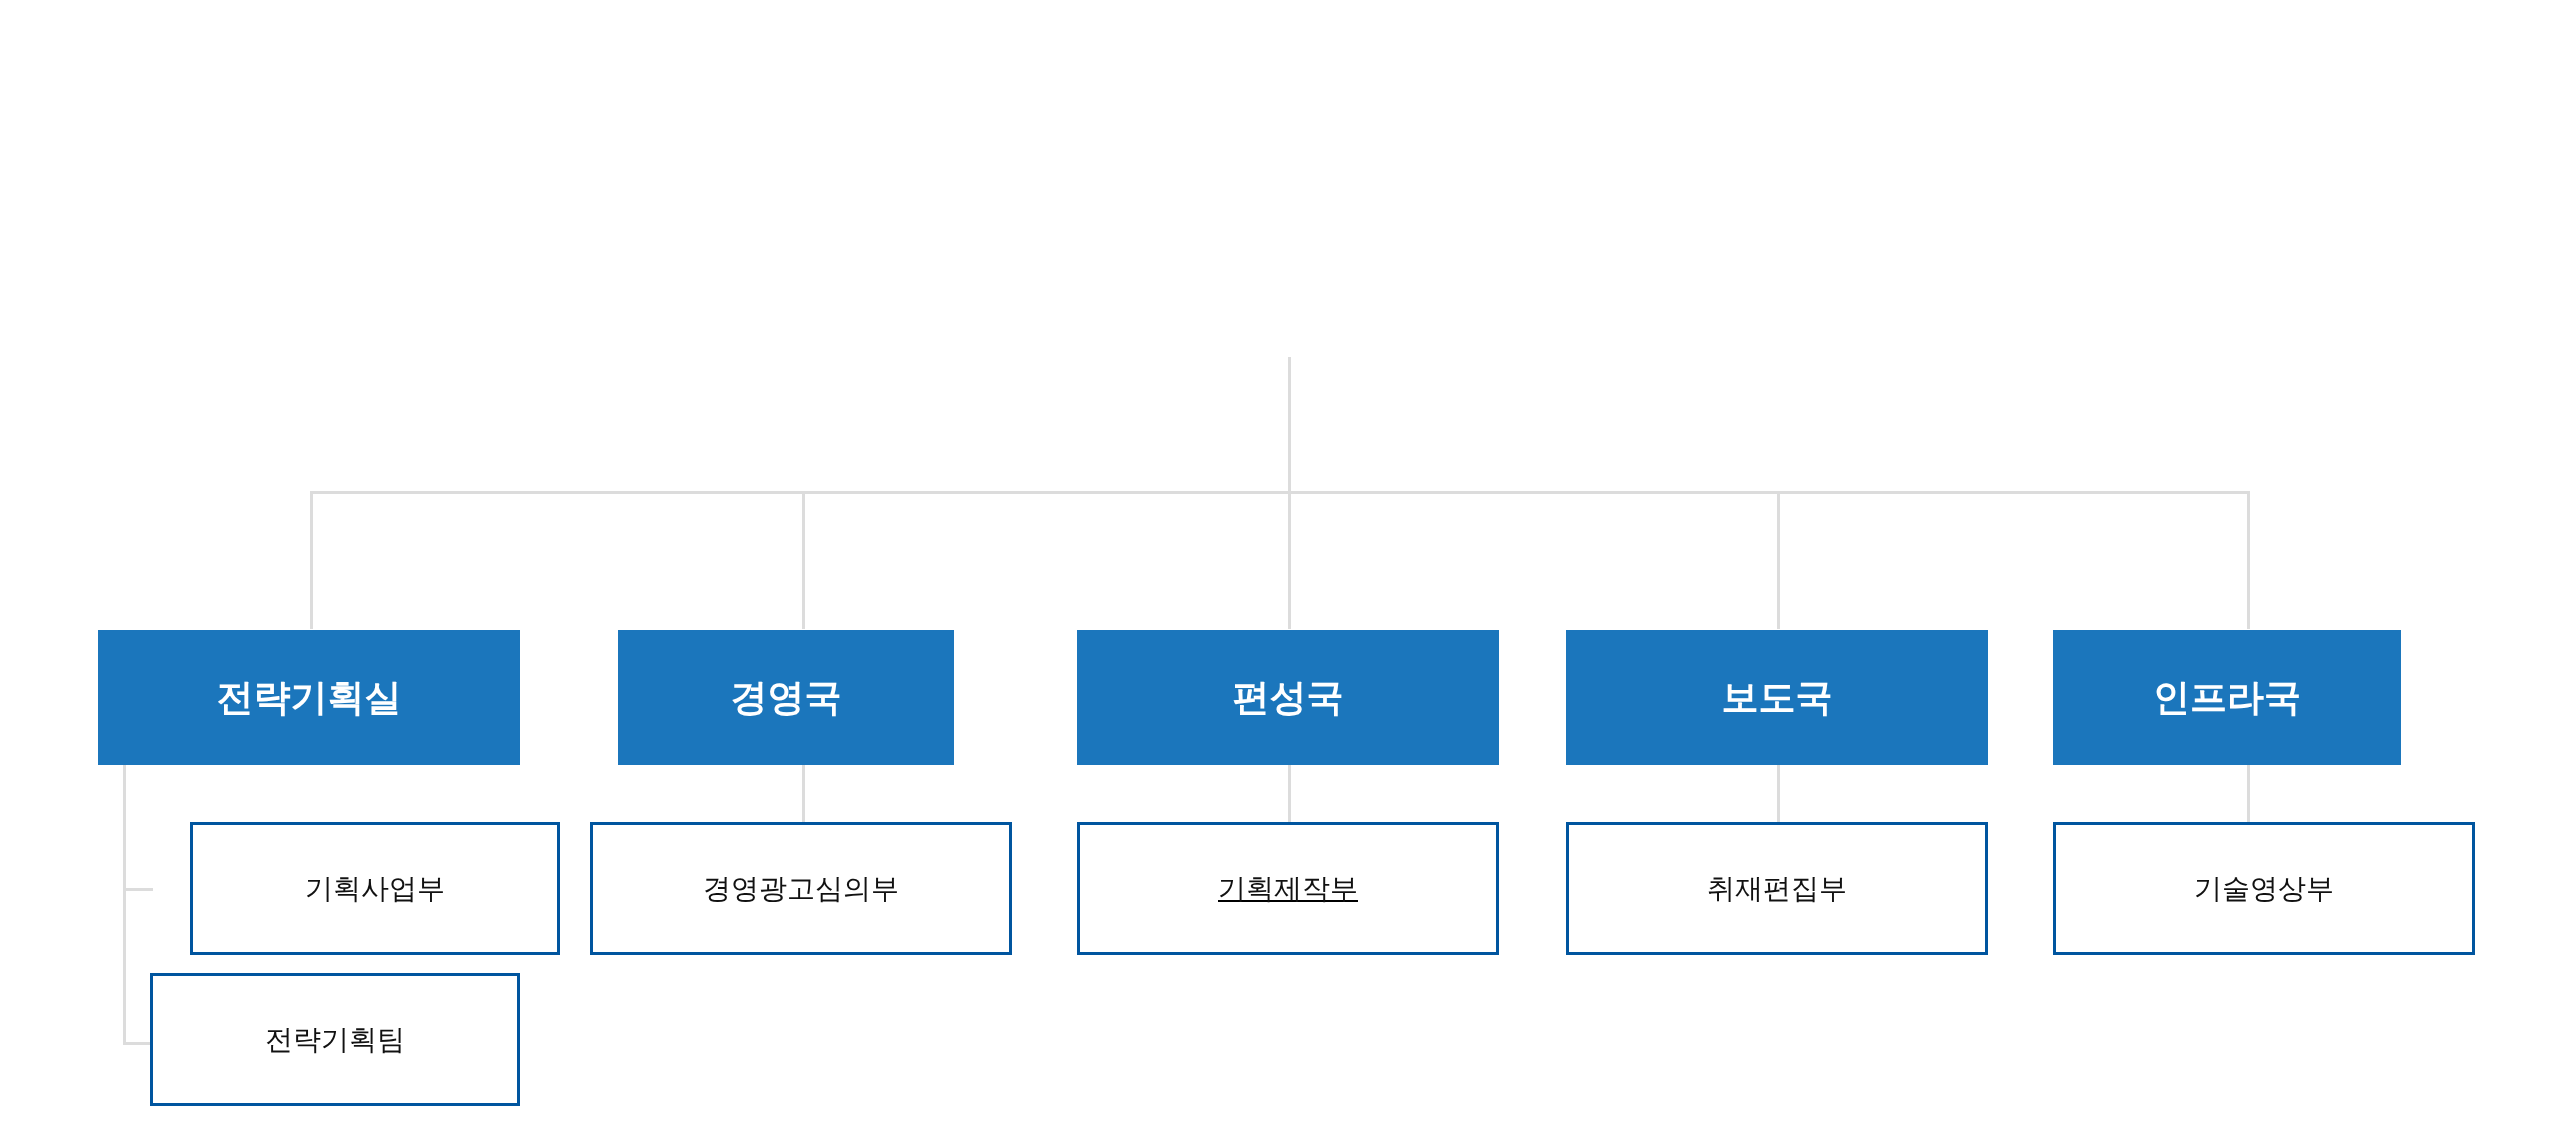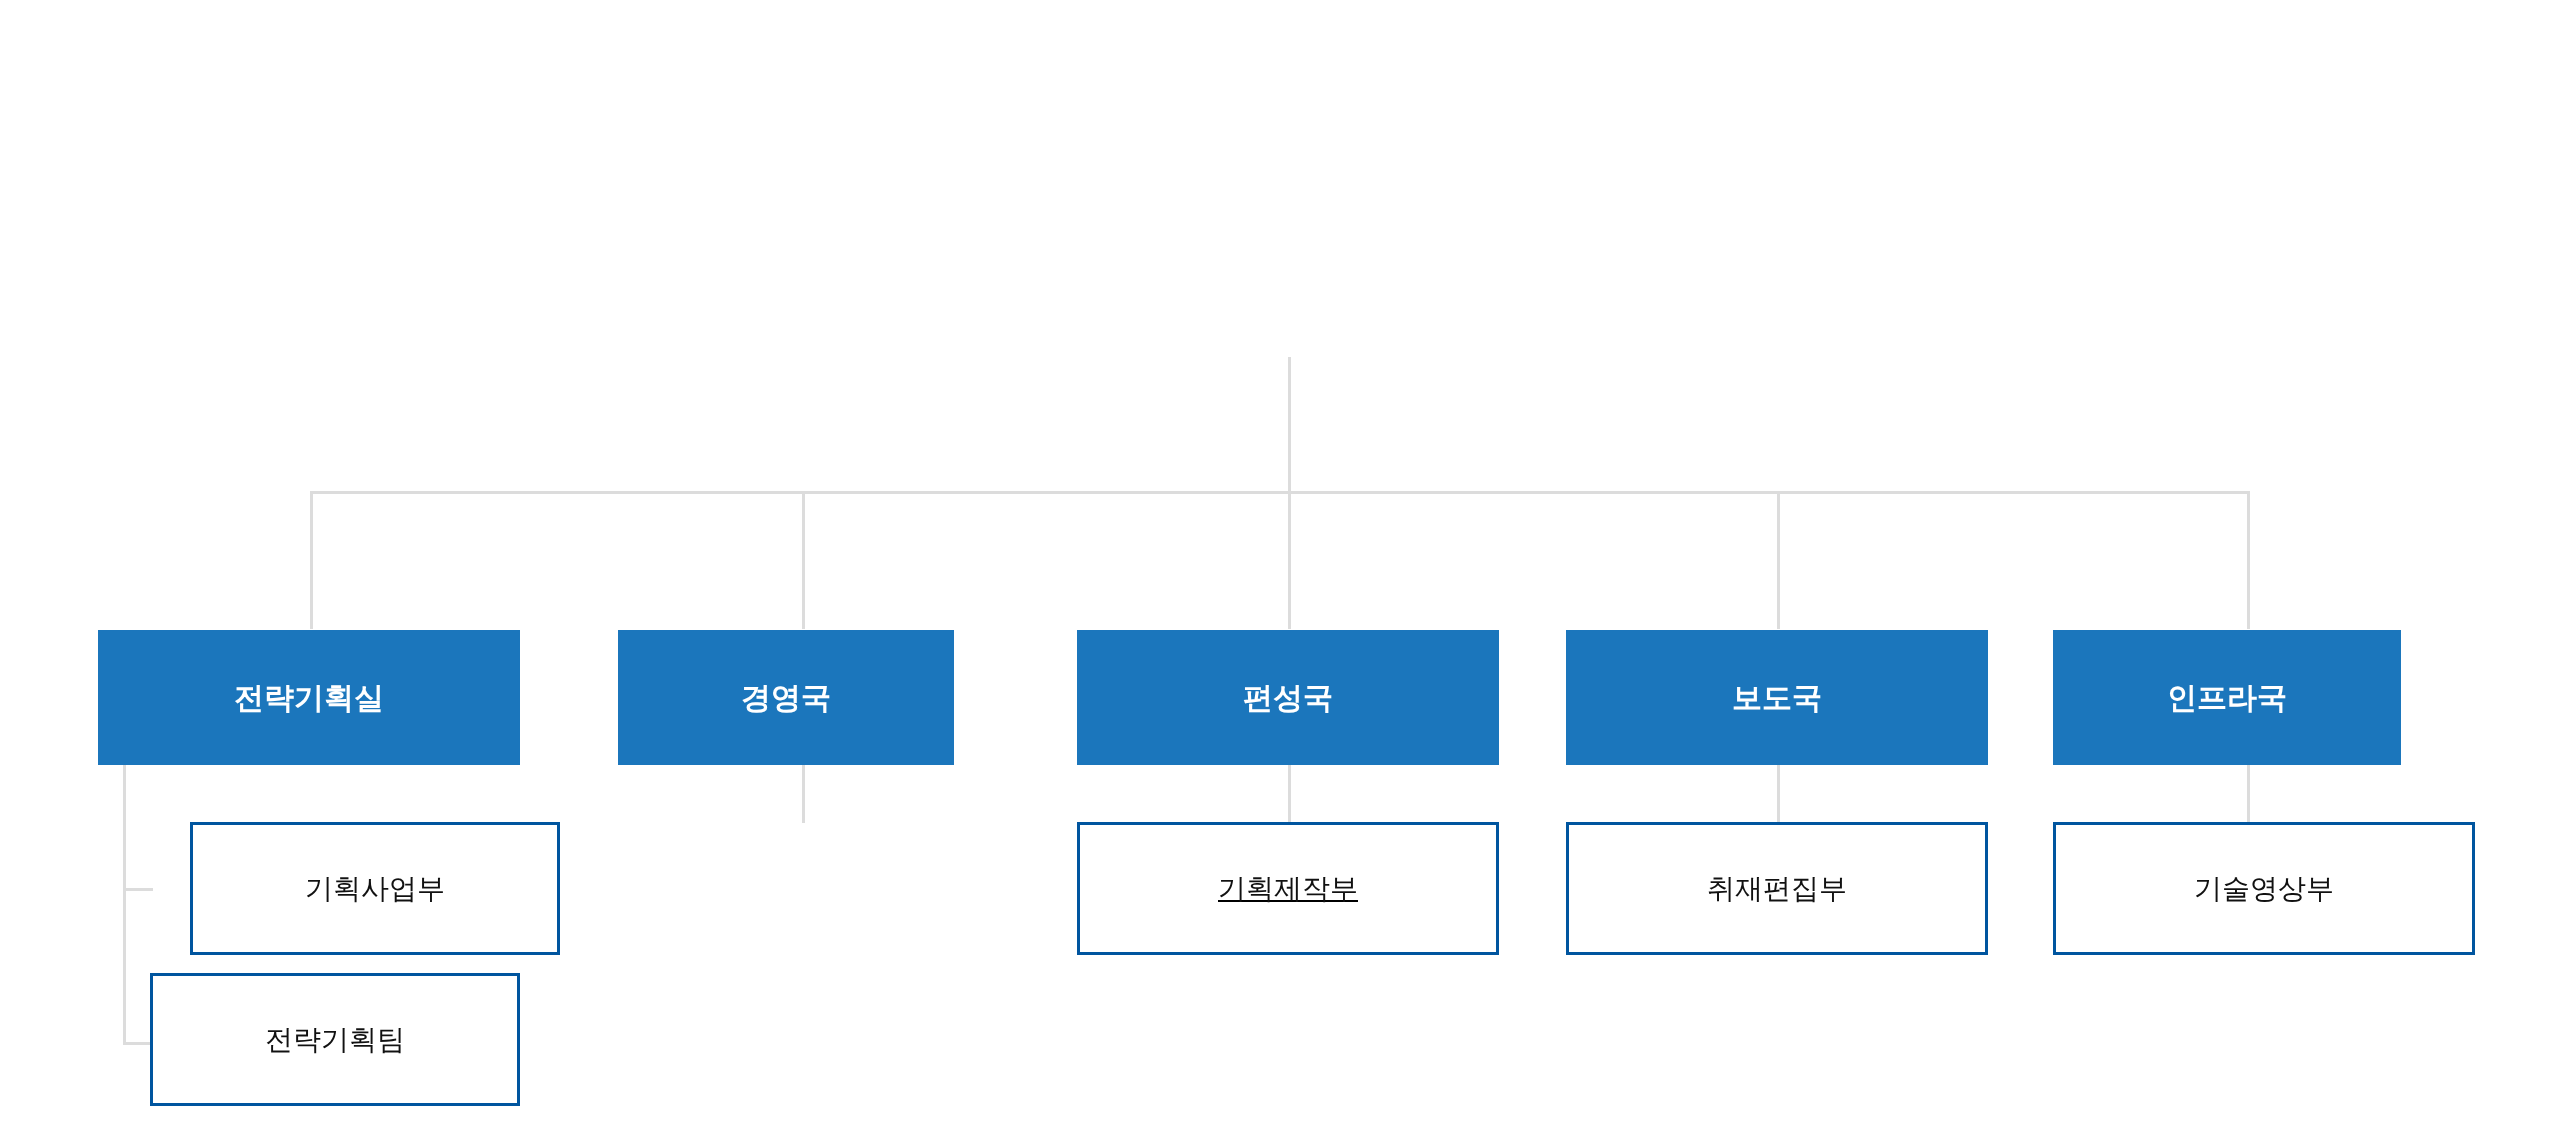--- a/index.html
+++ b/index.html
@@ -63,21 +63,21 @@
     position: absolute;
     top: 630px;
     height: 135px;
     background: #1b76bc;
     display: flex;
     align-items: center;
     justify-content: center;
   }
   .division-label {
     color: #ffffff;
-    font-size: 30px;
+    font-size: 37px;
     font-weight: bold;
     line-height: 1;
     white-space: nowrap;
   }
 
   
   .department {
     position: absolute;
     height: 133px;
     background: #ffffff;
@@ -136,20 +136,23 @@
 
   <div class="department" style="left:150px; top:822px; width:370px;margin-left:40px;">
     <span class="department-label">기획사업부</span>
   </div>
 
   <div class="department" style="left:150px; top:973px; width:370px;">
     <span class="department-label">전략기획팀</span>
   </div>
 
   <div class="conn-v" style="left:802px; top:765px; height:58px;"></div>
+  <div class="department" style="left:590px; top:822px; width:422px;">
+    <span class="department-label">경영광고심의부</span>
+  </div>
 
   <div class="conn-v" style="left:1288px; top:765px; height:58px;"></div>
   <div class="department" style="left:1077px; top:822px; width:422px;text-decoration:underline;">
     <span class="department-label">기획제작부</span>
   </div>
 
   <div class="conn-v" style="left:1777px; top:765px; height:58px;"></div>
   <div class="department" style="left:1566px; top:822px; width:422px;">
     <span class="department-label">취재편집부</span>
   </div>

